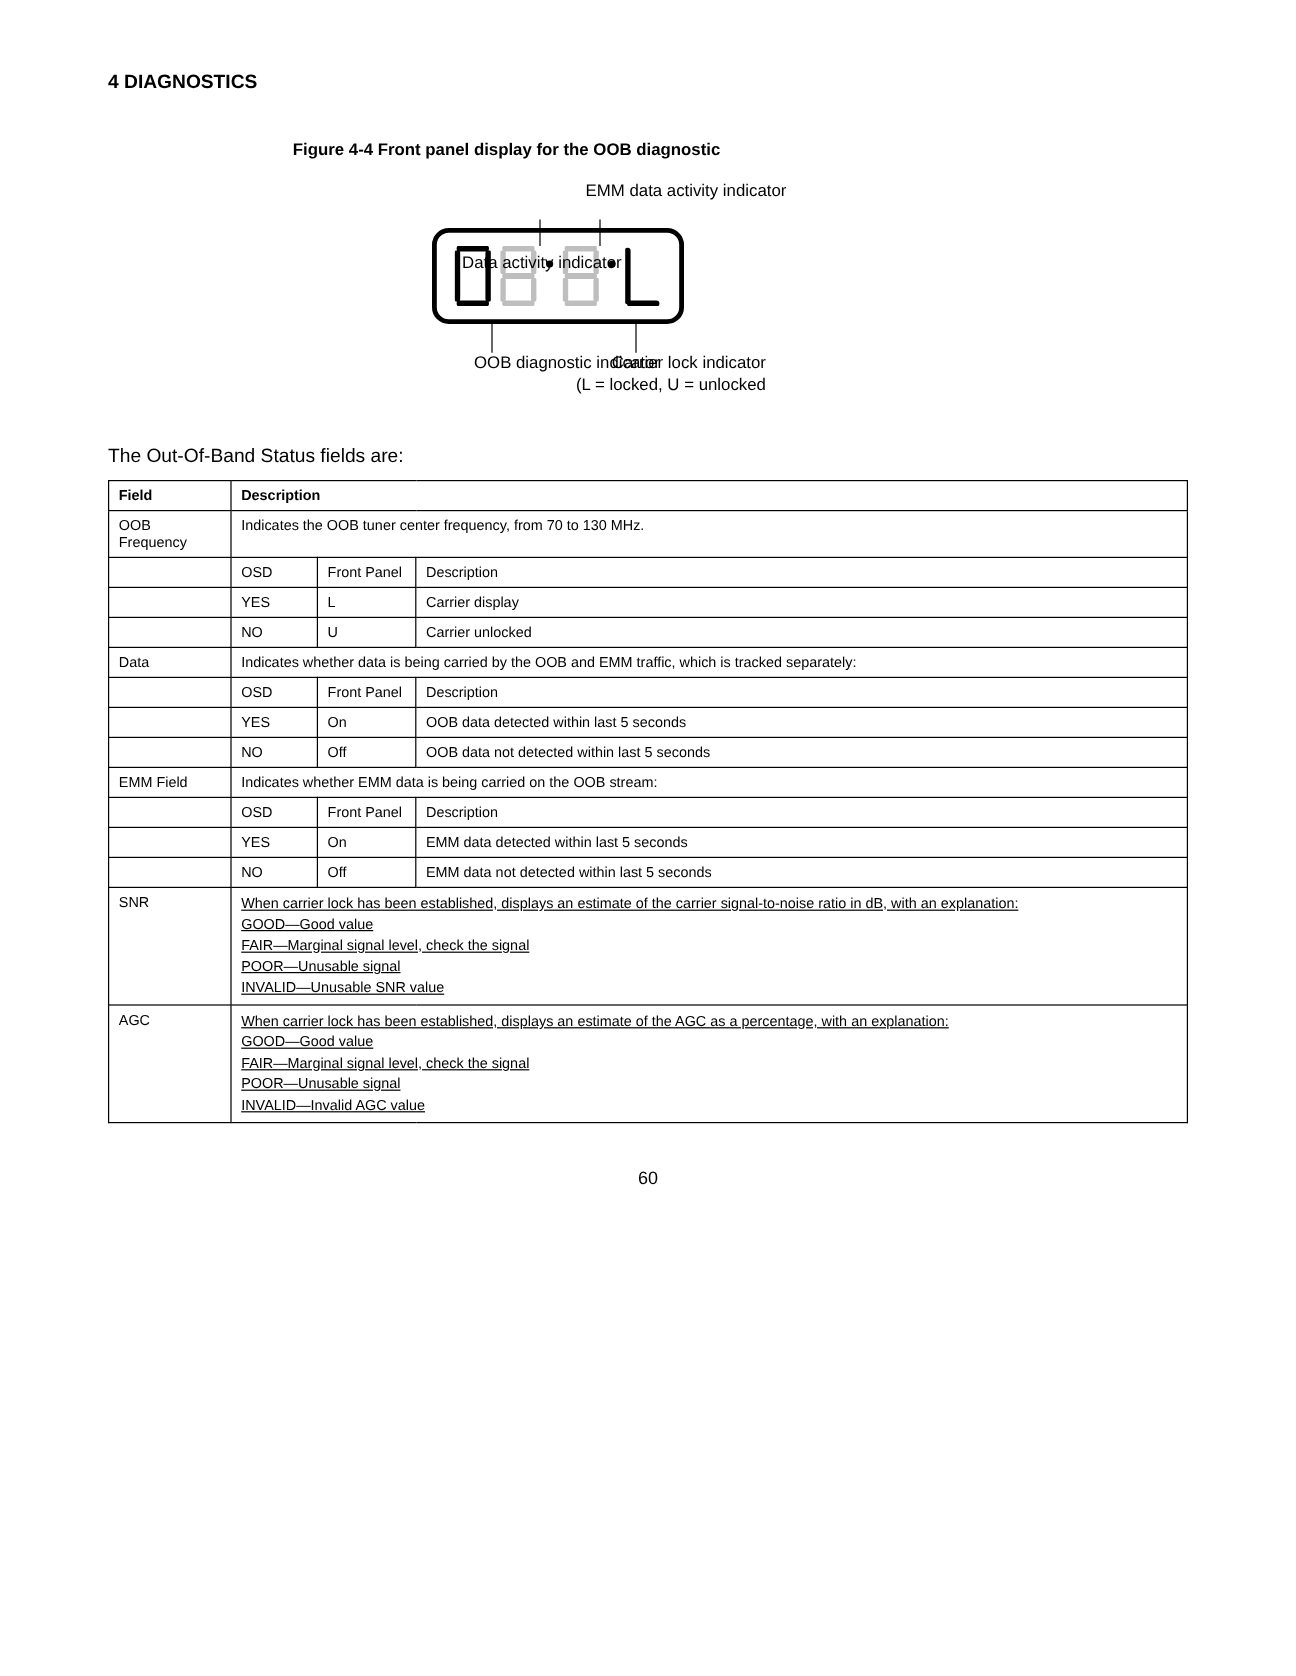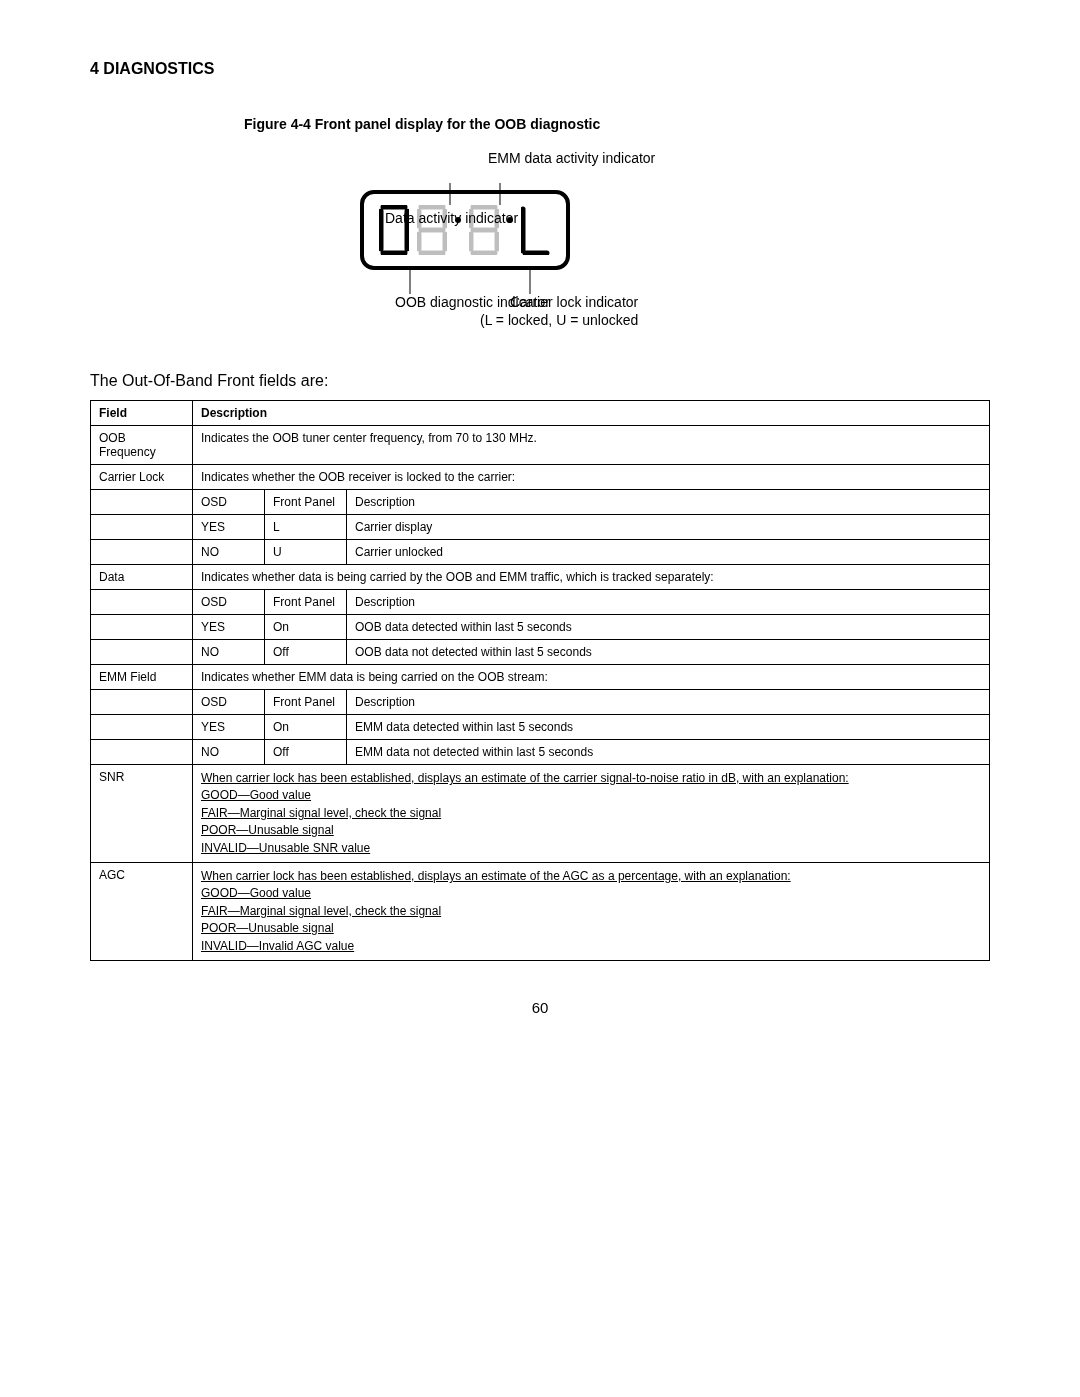--- a/index.html
+++ b/index.html
@@ -121,38 +121,34 @@
 
   <div class="diagram-label bl">
     <span>OOB diagnostic indicator</span>
   </div>
   <div class="diagram-label br">
     <div>Carrier lock indicator</div>
     <div>(L = locked, U = unlocked</div>
   </div>
 </div>
 
-<div class="intro-line">The Out-Of-Band Front fields are:</div>
+<div class="intro-line">The Out-Of-Band Status fields are:</div>
 
 <table class="fields">
   <tbody>
       <tr>
     <th class="col-field">Field</th>
     <th colspan="3">Description</th>
   </tr>
 
   <tr>
     <td>OOB Frequency</td>
     <td colspan="3">Indicates the OOB tuner center frequency, from 70 to 130 MHz.</td>
   </tr>
 
-  <tr>
-    <td>Carrier Lock</td>
-    <td colspan="3">Indicates whether the OOB receiver is locked to the carrier:</td>
-  </tr>
   <tr>
     <td></td>
     <td class="col-osd">OSD</td>
     <td class="col-fp">Front Panel</td>
     <td>Description</td>
   </tr>
   <tr>
     <td></td>
     <td>YES</td>
     <td>L</td>

